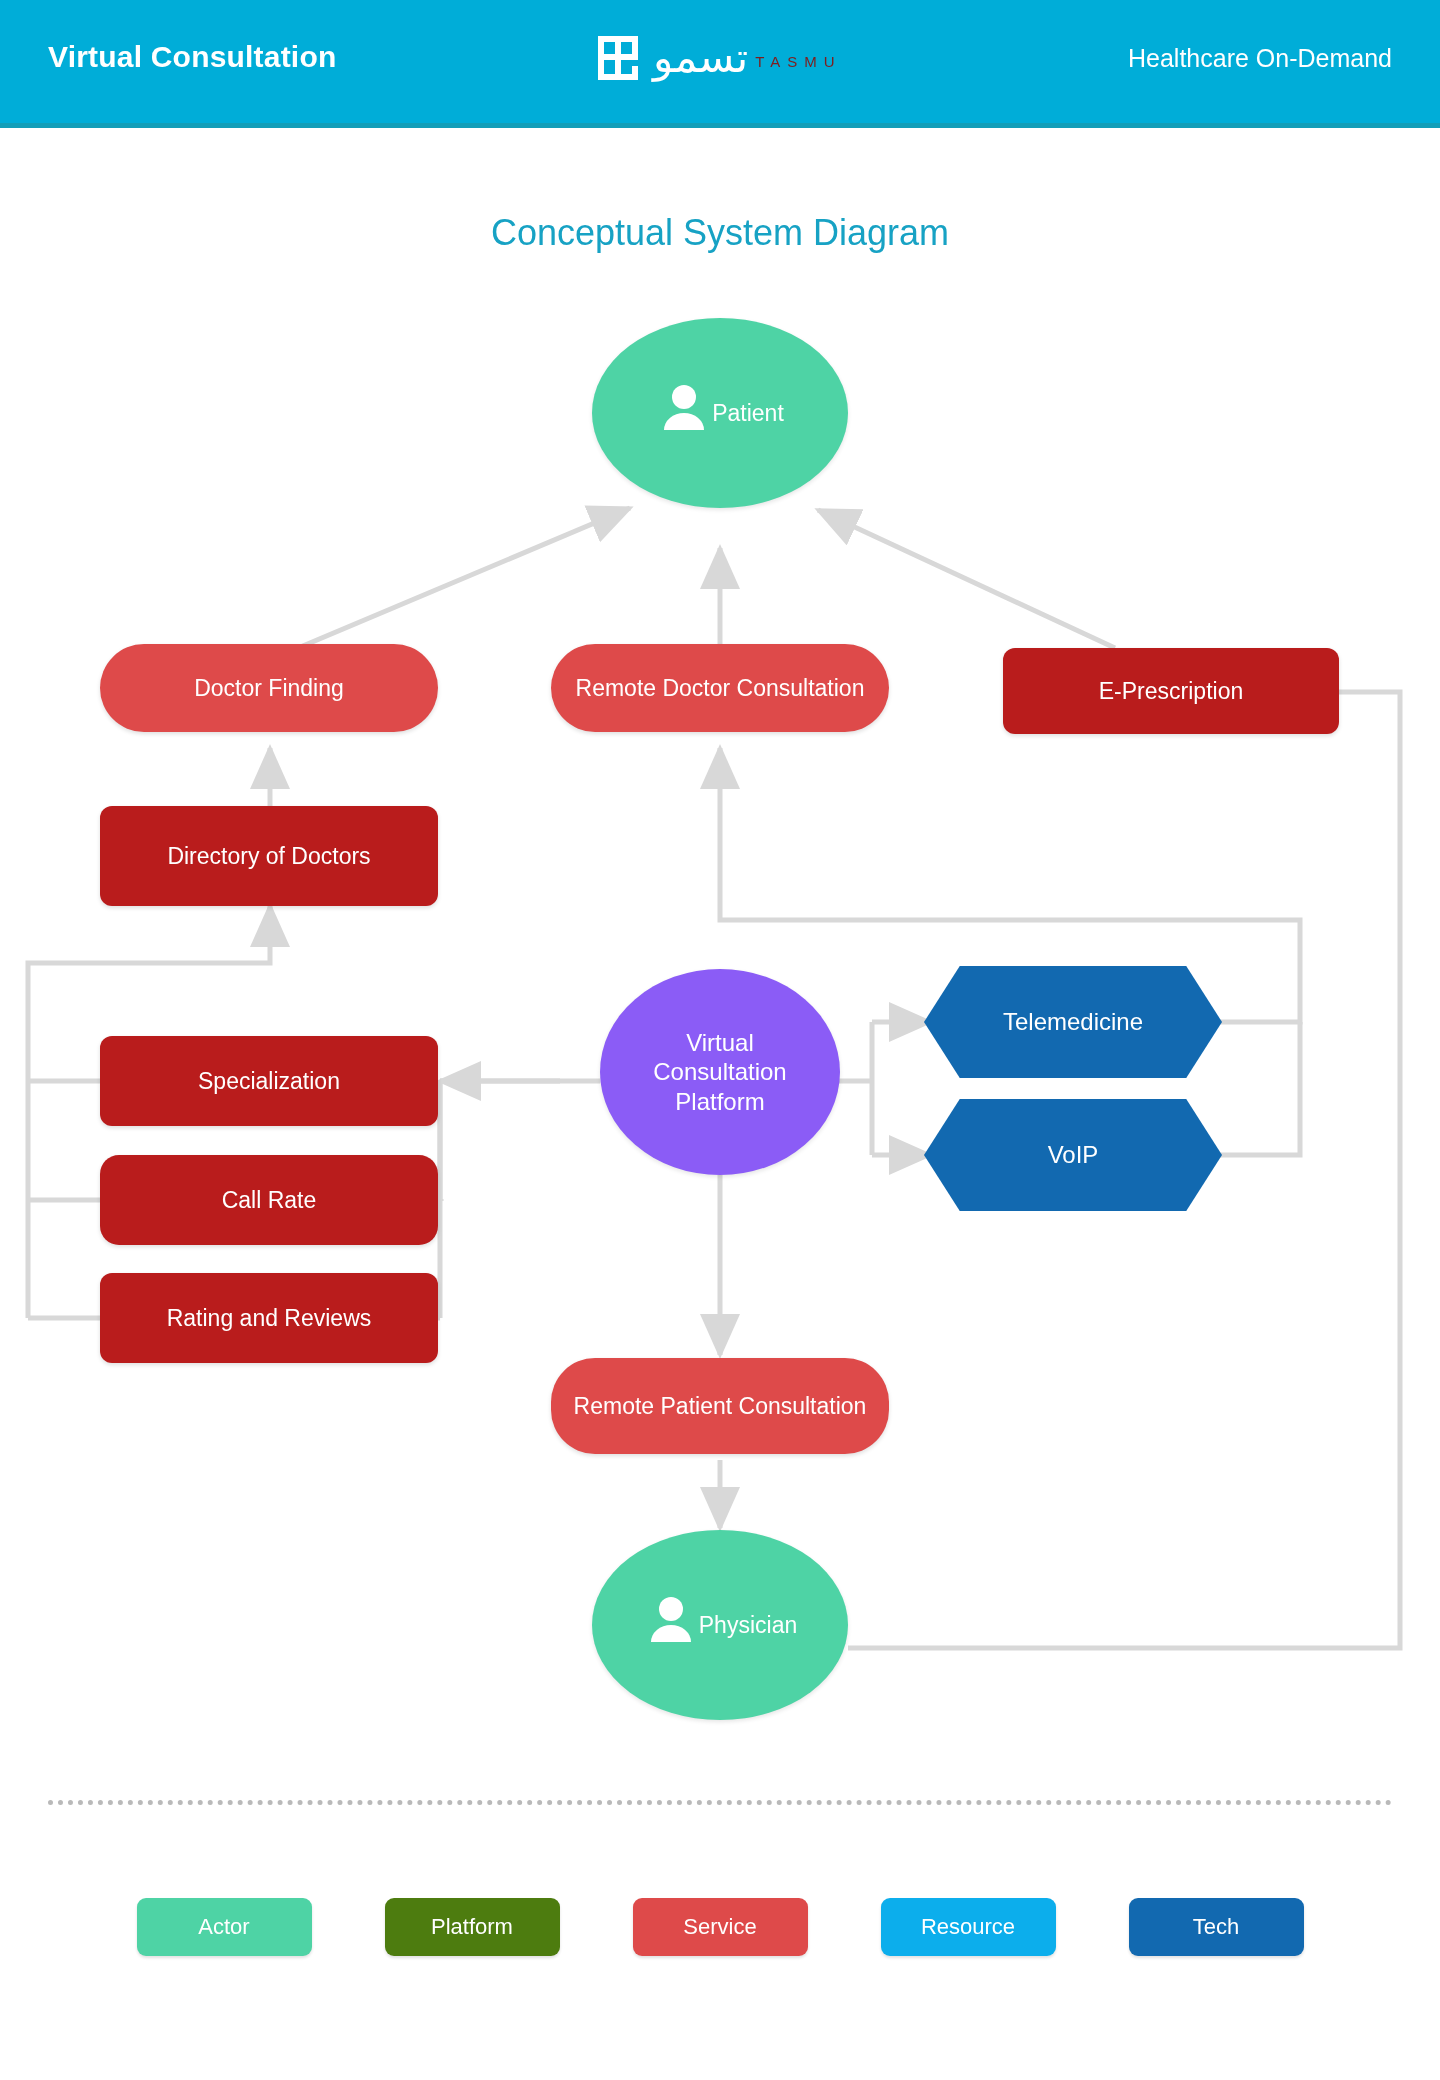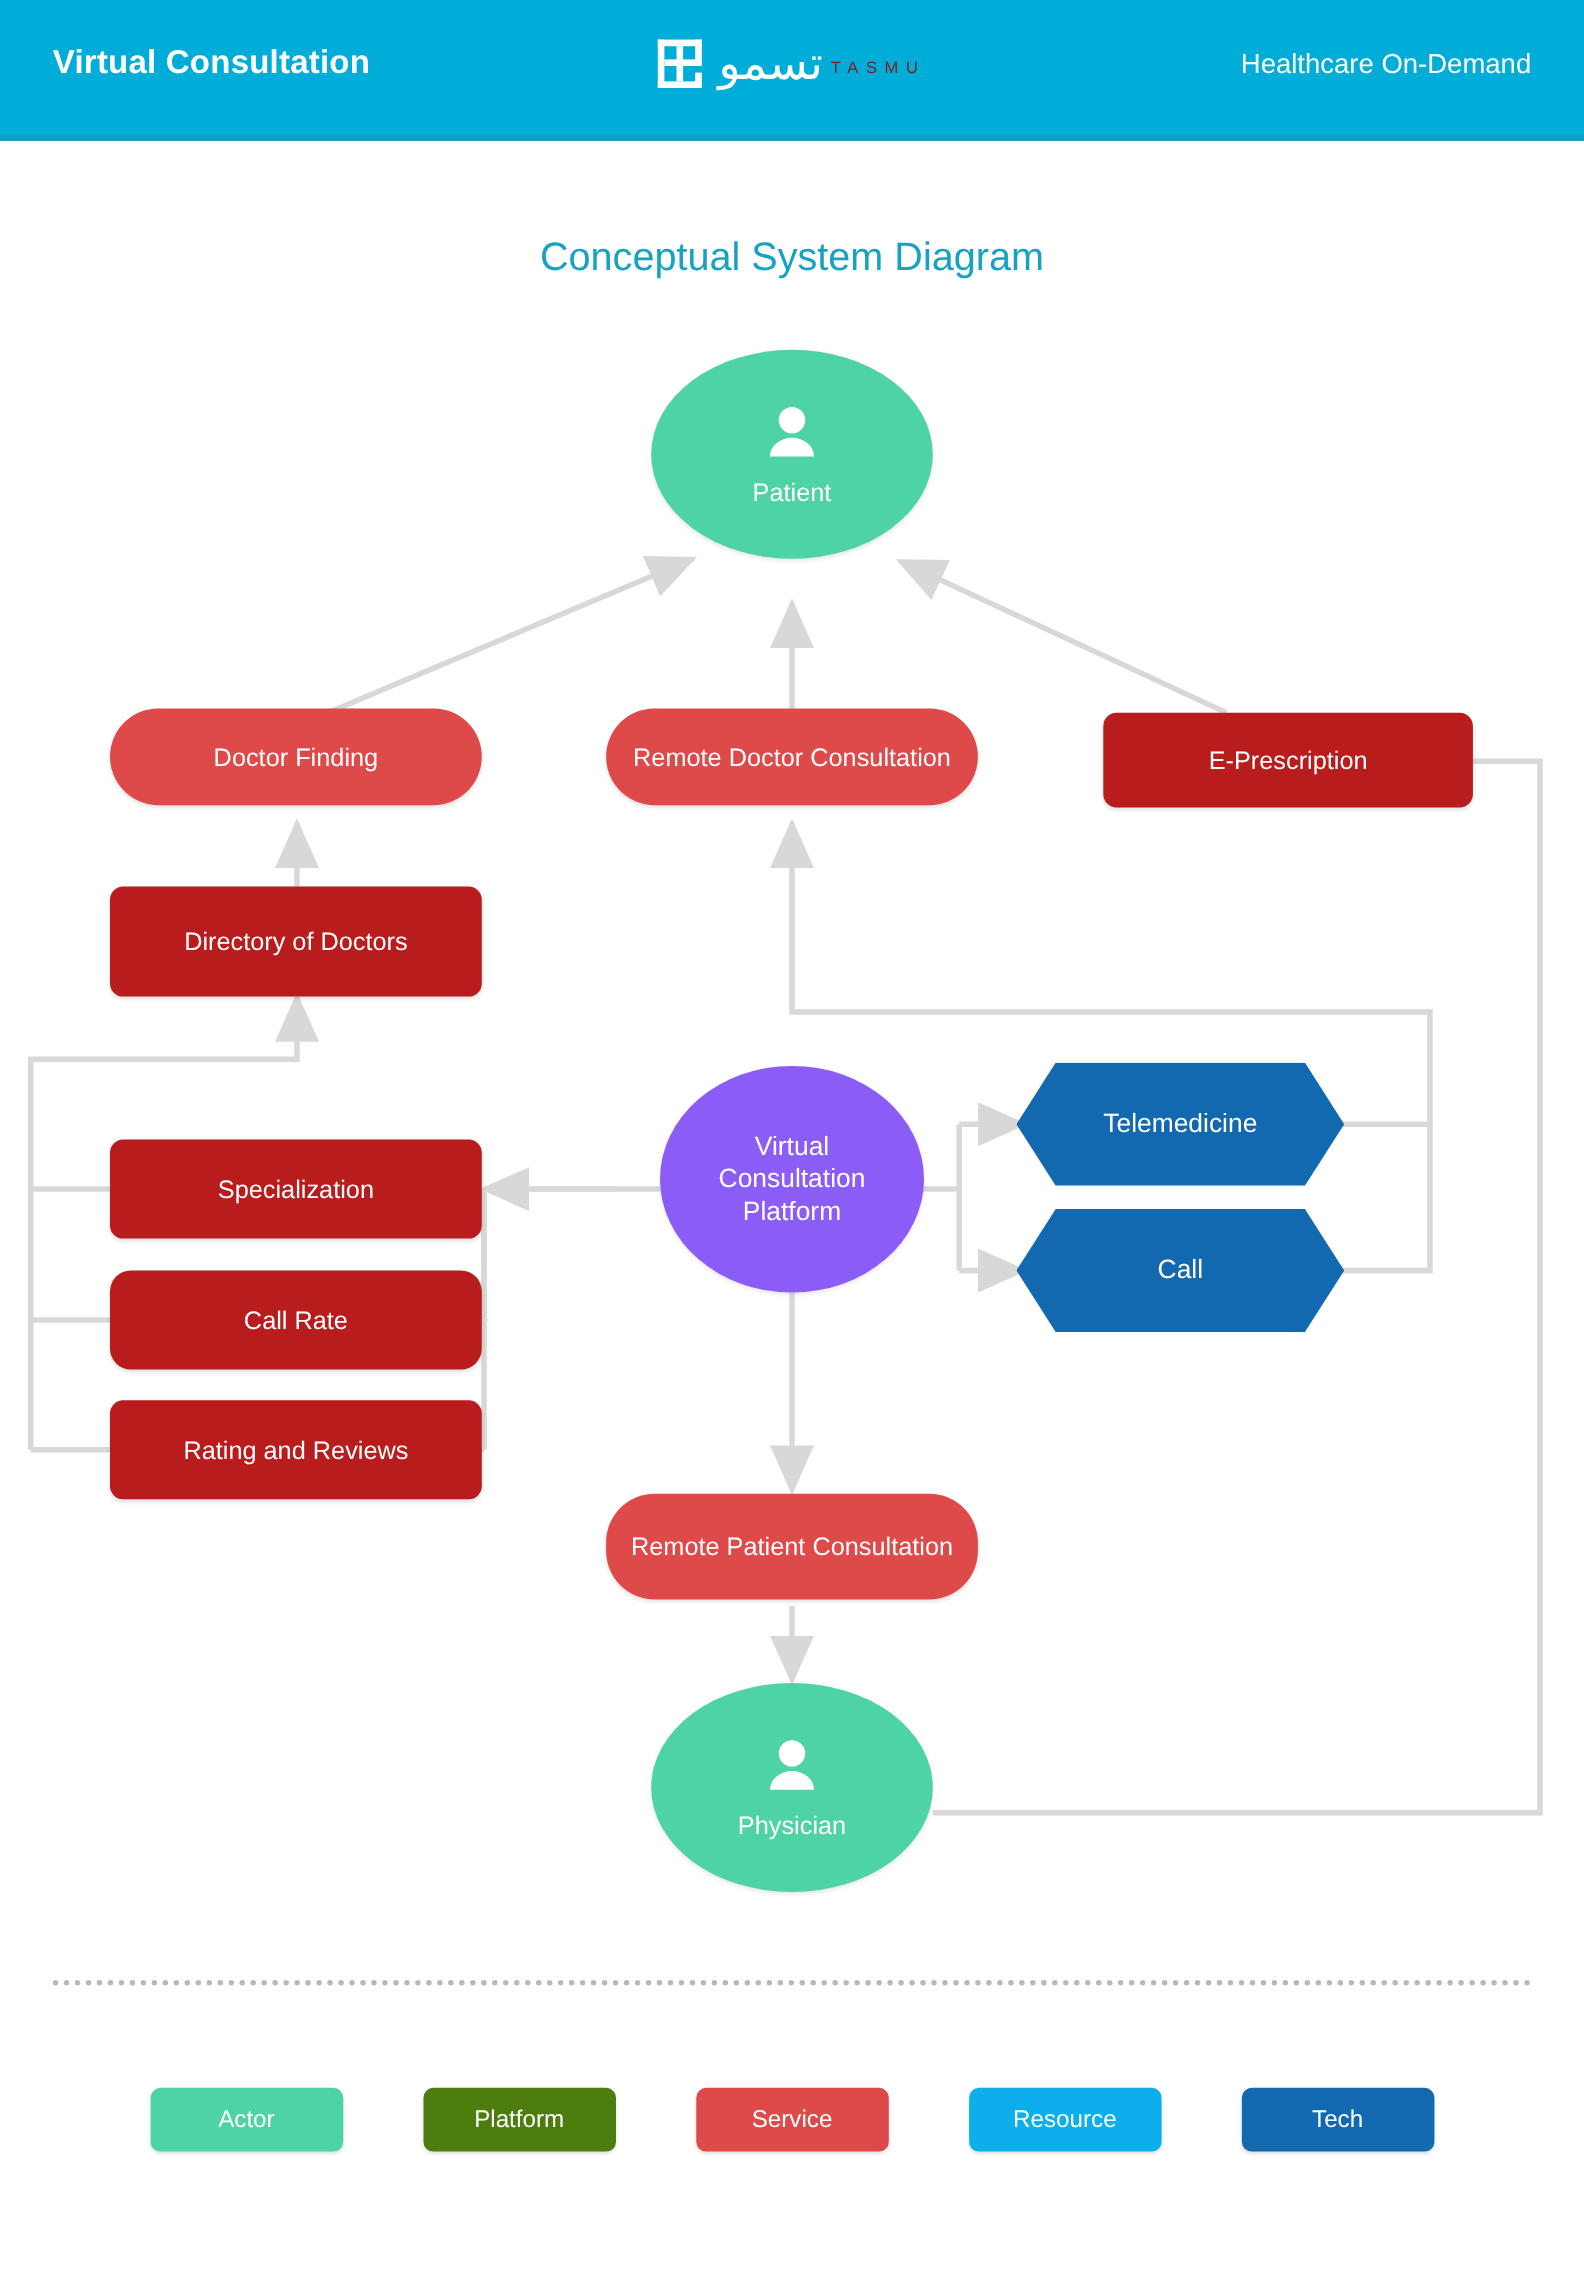--- a/index.html
+++ b/index.html
@@ -105,21 +105,21 @@
     justify-content: center;
     text-align: center;
     color: #ffffff;
     line-height: 1.22;
     z-index: 3;
   }
 
   .node-actor {
     border-radius: 50%;
     background: #4ED3A5;
-    flex-direction: column;
+    flex-direction: row;
     box-shadow: 0 2px 4px rgba(0,0,0,0.10);
     justify-content: center;
   }
   .node-actor .person-icon { margin-bottom: 6px; }
   .node-actor .node-label { font-size: 23px; }
 
   .node-platform {
     border-radius: 50%;
     background: #8b5cf6;
     font-size: 24px;
@@ -301,21 +301,21 @@
 
   <div class="node node-platform" style="left:600px; top:969px; width:240px; height:206px;">
     <span style="display:block; width:170px;">Virtual Consultation Platform</span>
   </div>
 
   <div class="node node-tech" style="left:924px; top:966px; width:298px; height:112px;">
     <span>Telemedicine</span>
   </div>
 
   <div class="node node-tech" style="left:924px; top:1099px; width:298px; height:112px;">
-    <span>Call</span>
+    <span>VoIP</span>
   </div>
 
   <div class="node node-service" style="left:551px; top:1358px; width:338px; height:96px;">
     <span>Remote Patient Consultation</span>
   </div>
 
   <div class="node node-actor" style="left:592px; top:1530px; width:256px; height:190px;">
     <span class="person-icon">
       <svg width="56" height="56" viewBox="0 0 56 56">
         <circle cx="28" cy="17" r="12" fill="#ffffff"></circle>

